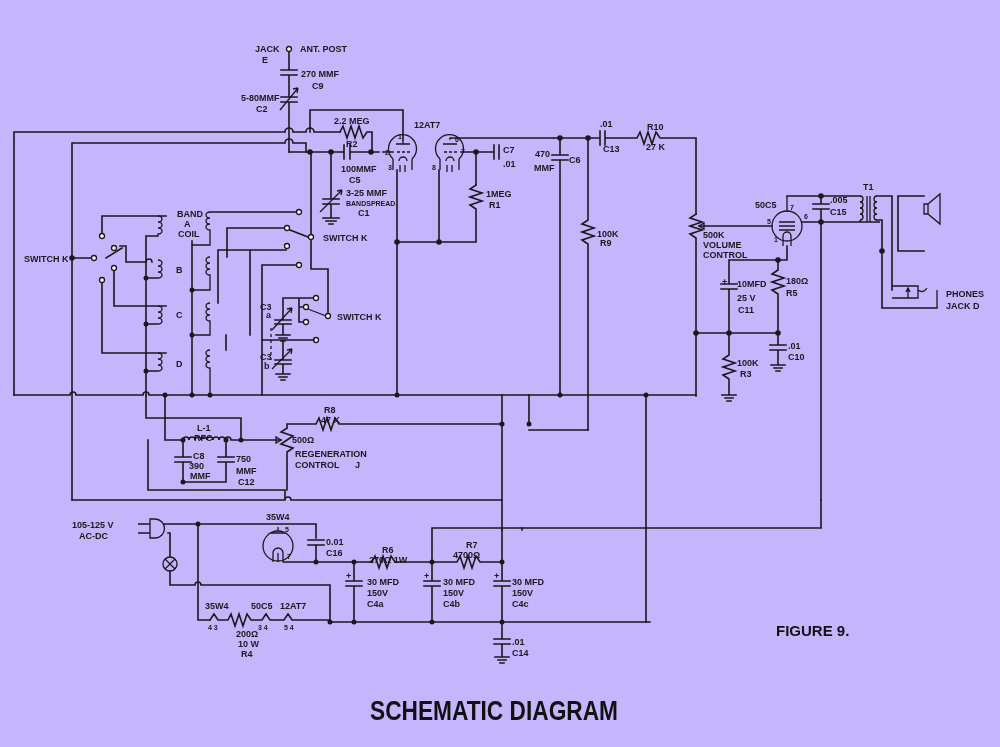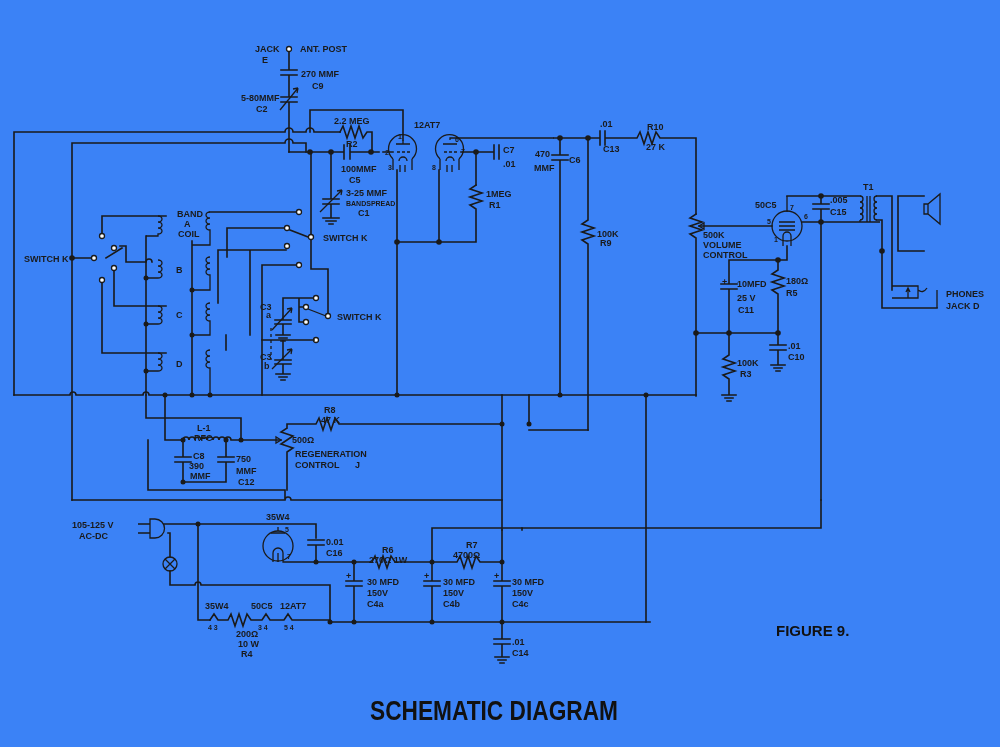--- a/index.html
+++ b/index.html
@@ -1,16 +1,16 @@
 <!DOCTYPE html>
 <html><head>
 <meta charset="utf-8">
 <style>
   html,body{margin:0;padding:0;background:#fbfbfa;}
-  #wrap{position:relative;width:1000px;height:747px;overflow:hidden;background:#3b82f6;}
+  #wrap{position:relative;width:1000px;height:747px;overflow:hidden;background:#c4b5fd;}
   svg{position:absolute;left:0;top:0;}
   .w{stroke:#1a1a1a;stroke-width:1.6;fill:none;stroke-linecap:square;}
   .thin{stroke:#1a1a1a;stroke-width:1.3;fill:none;}
   .dot{fill:#1a1a1a;}
   .term{fill:#fbfbfa;stroke:#1a1a1a;stroke-width:1.3;}
   .lbl{font-family:"Liberation Sans",sans-serif;font-weight:bold;font-size:9px;fill:#1a1a1a;}
   .lbs{font-family:"Liberation Sans",sans-serif;font-weight:bold;font-size:7px;fill:#1a1a1a;}
   .fig{font-family:"Liberation Sans",sans-serif;font-weight:bold;font-size:15px;fill:#111;}
   .ttl{font-family:"Liberation Sans",sans-serif;font-weight:bold;font-size:27px;fill:#111;}
 </style>

